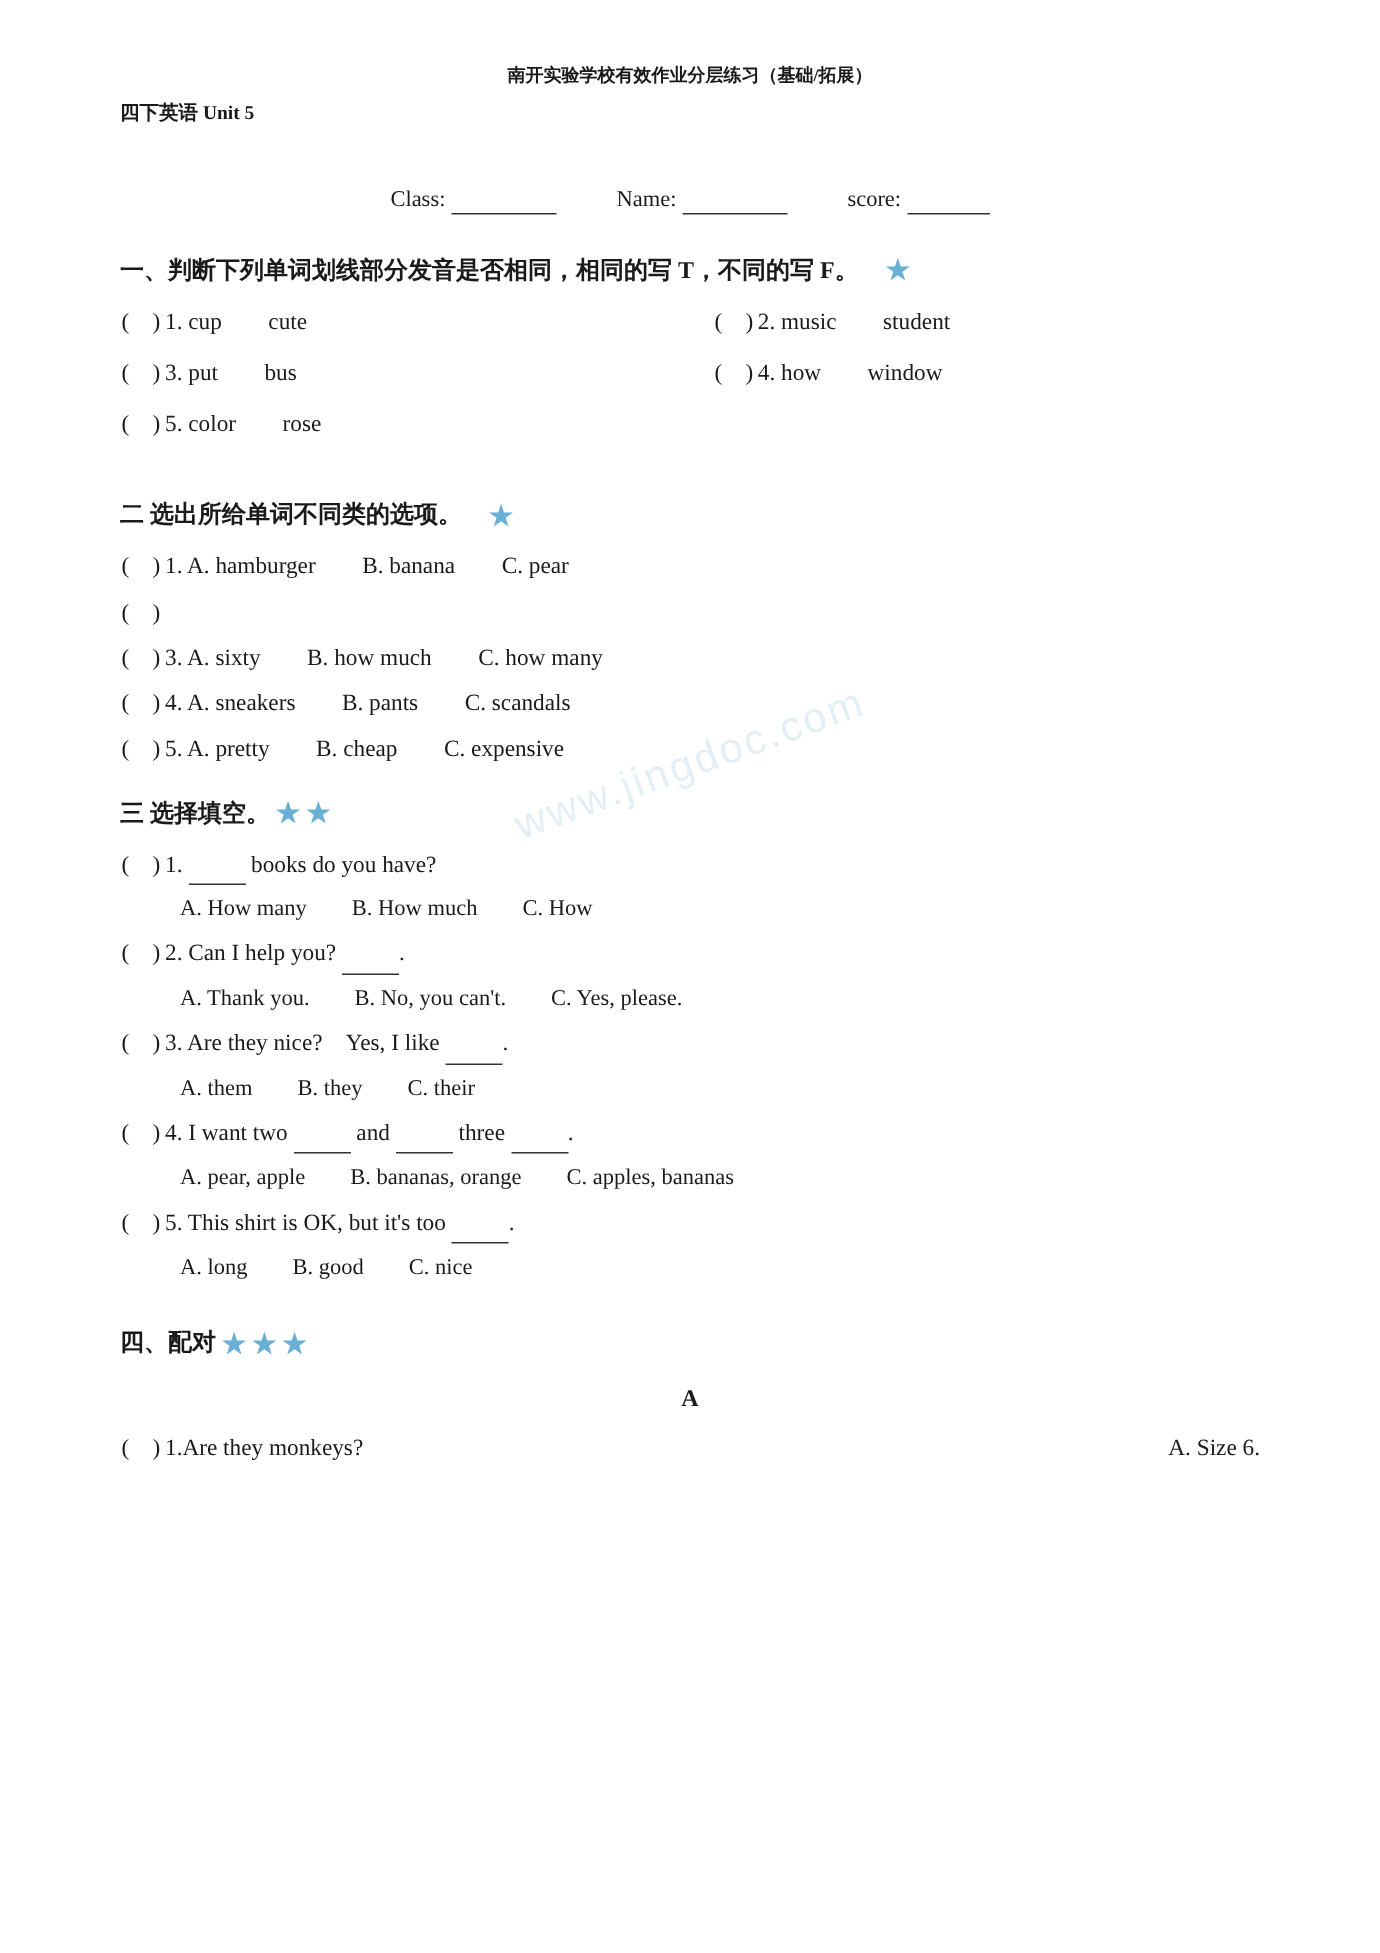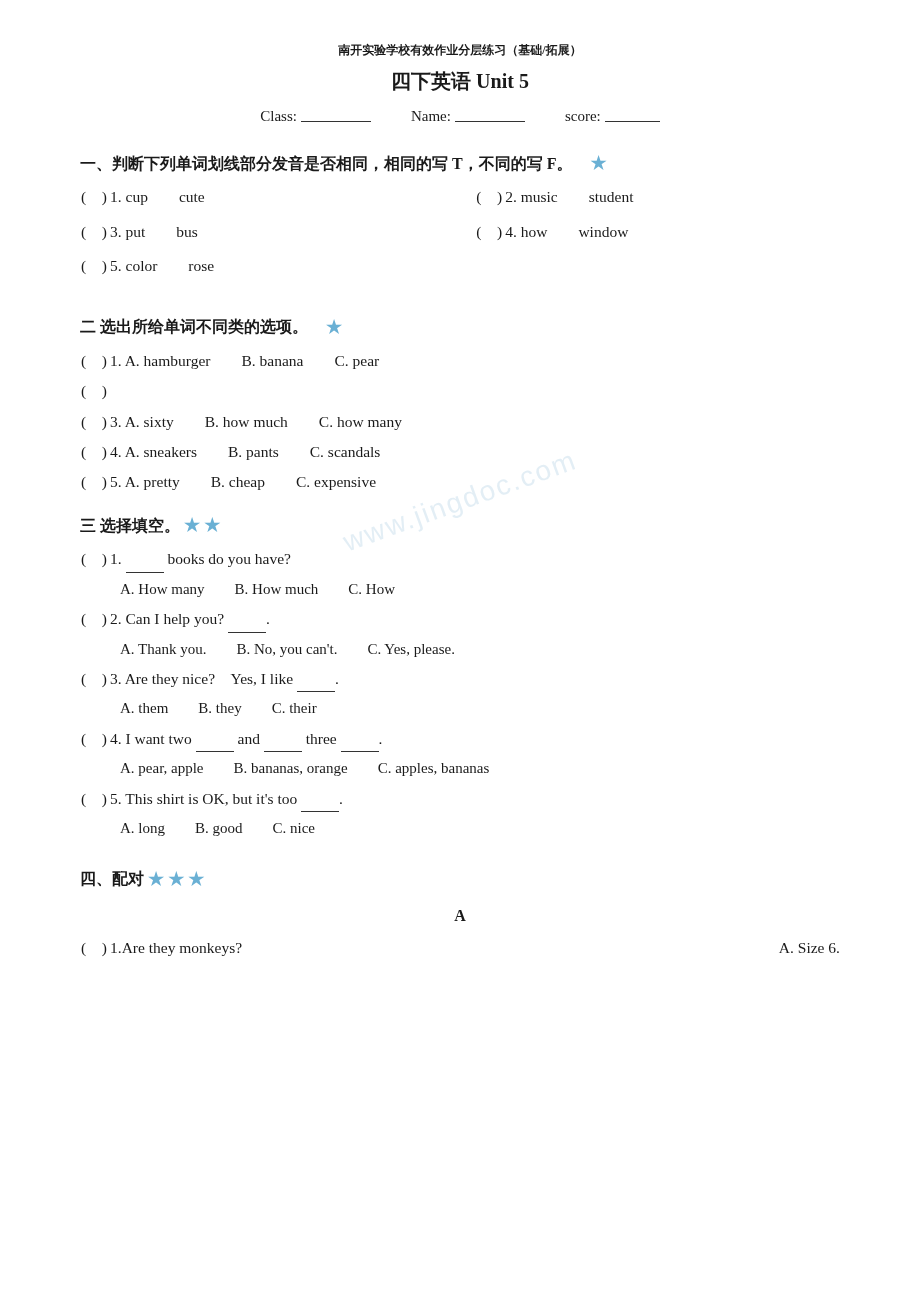--- a/index.html
+++ b/index.html
@@ -17,35 +17,35 @@
       padding: 40px 80px;
       line-height: 1.7;
     }
     .page-title {
       text-align: center;
       font-size: 12px;
       font-weight: bold;
       margin-bottom: 4px;
     }
     .page-subtitle {
-      text-align: center;
-      font-size: 20px;
-      font-weight: bold;
-      margin-bottom: 6px;
+      text-align: left;
+      font-size: 13px;
+      font-weight: bold;
+      margin-bottom: 35px;
     }
     .info-row {
       display: flex;
       justify-content: center;
       gap: 40px;
       font-size: 15px;
       margin-bottom: 18px;
     }
     .info-item {
       display: flex;
-      align-items: flex-start;
+      align-items: center;
       gap: 4px;
     }
     .underline-field {
       display: inline-block;
       border-bottom: 1px solid #333;
       min-width: 70px;
       height: 18px;
     }
     .section-title {
       font-size: 16px;

